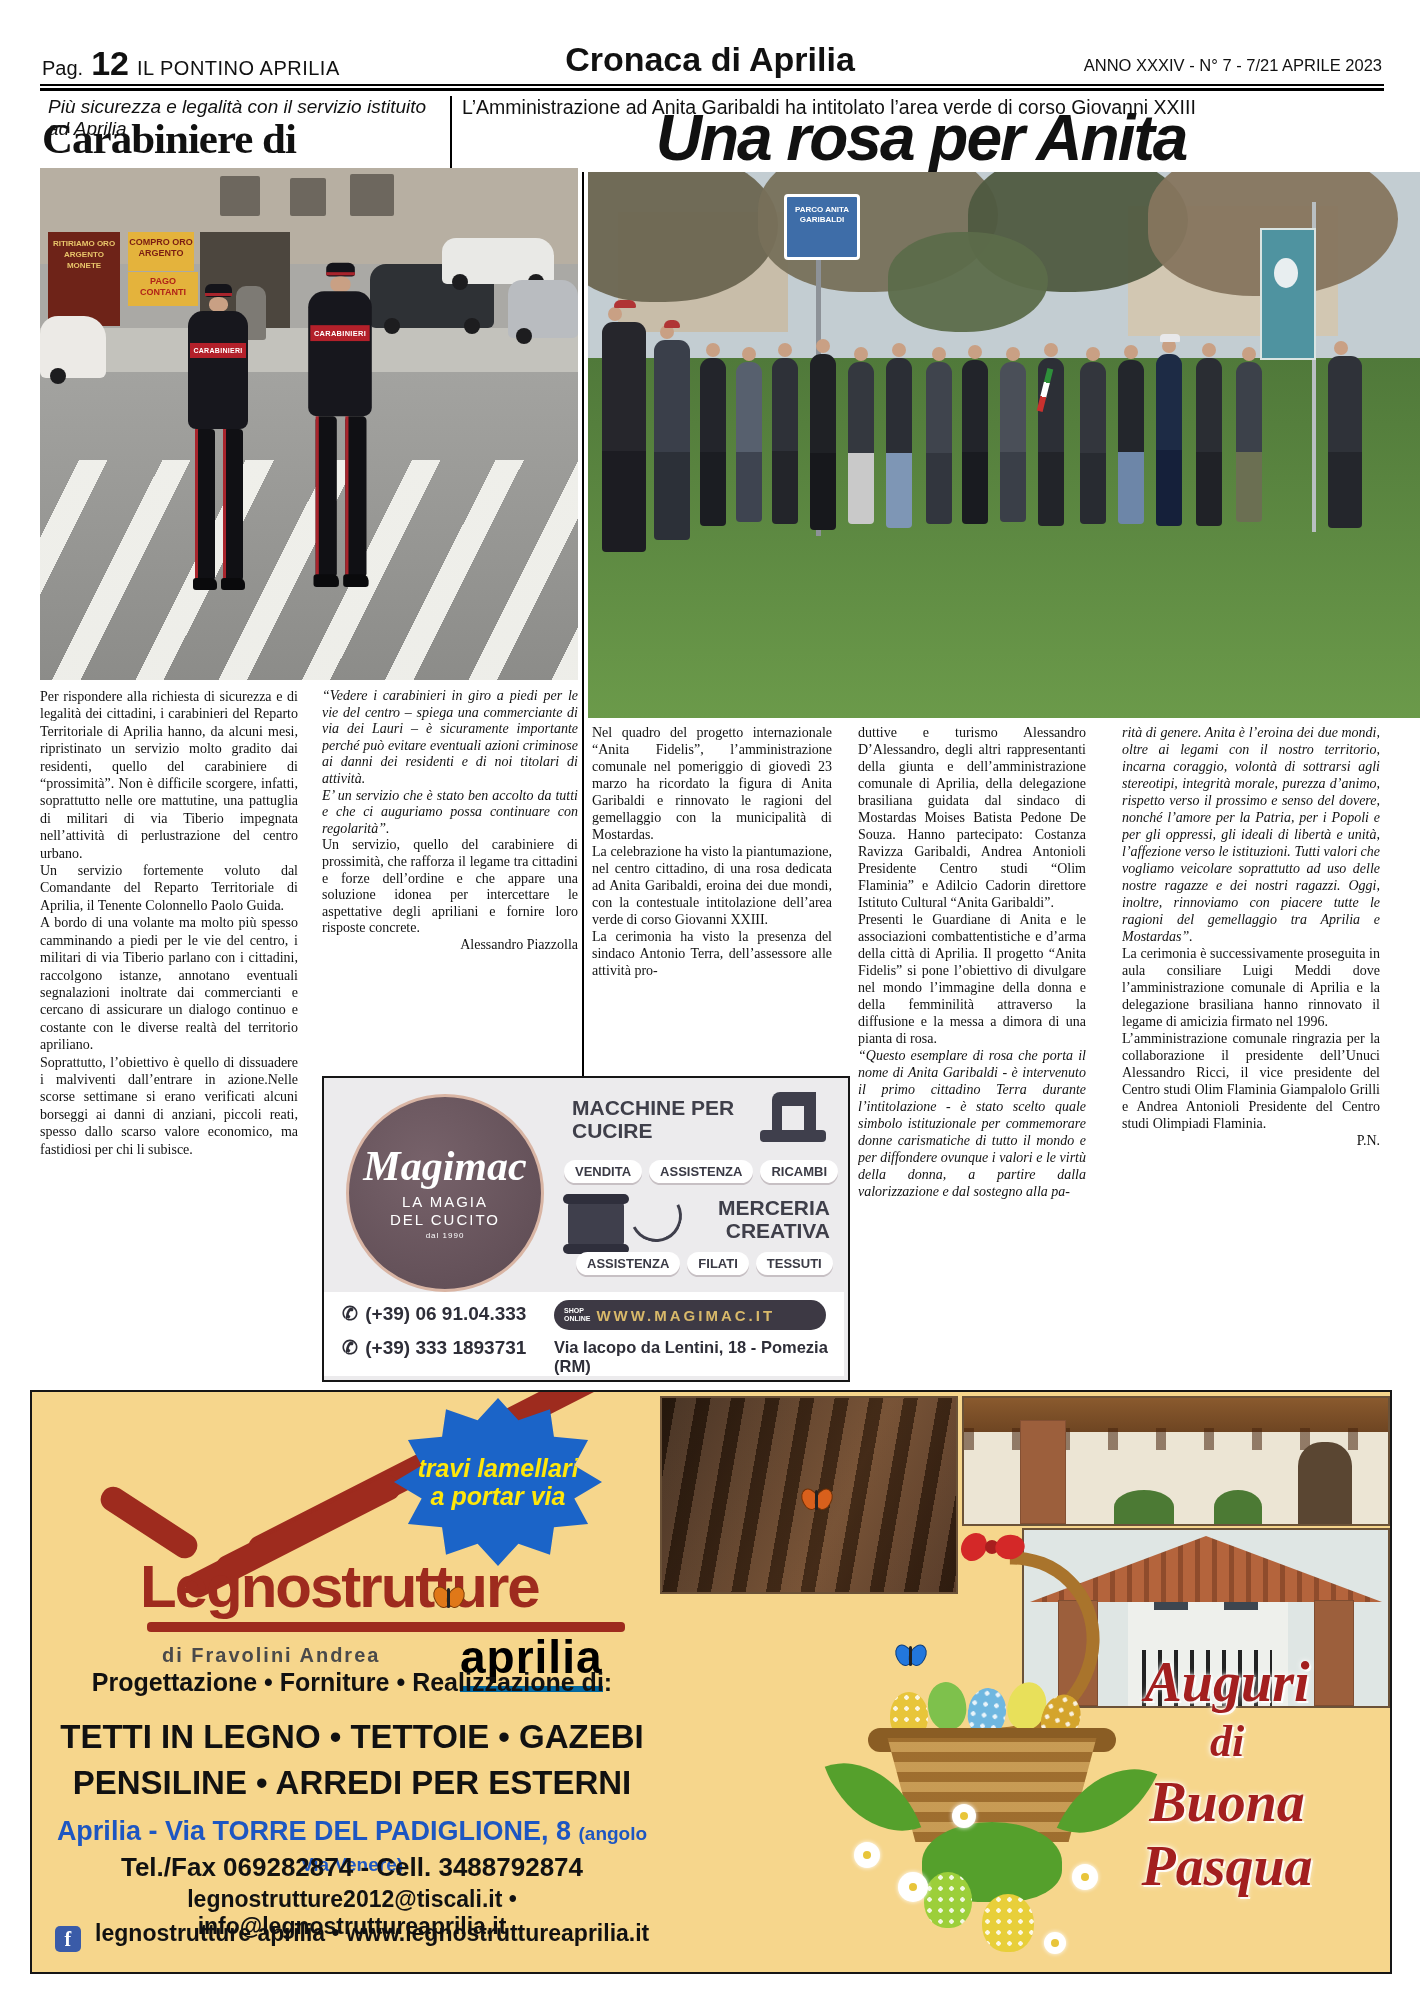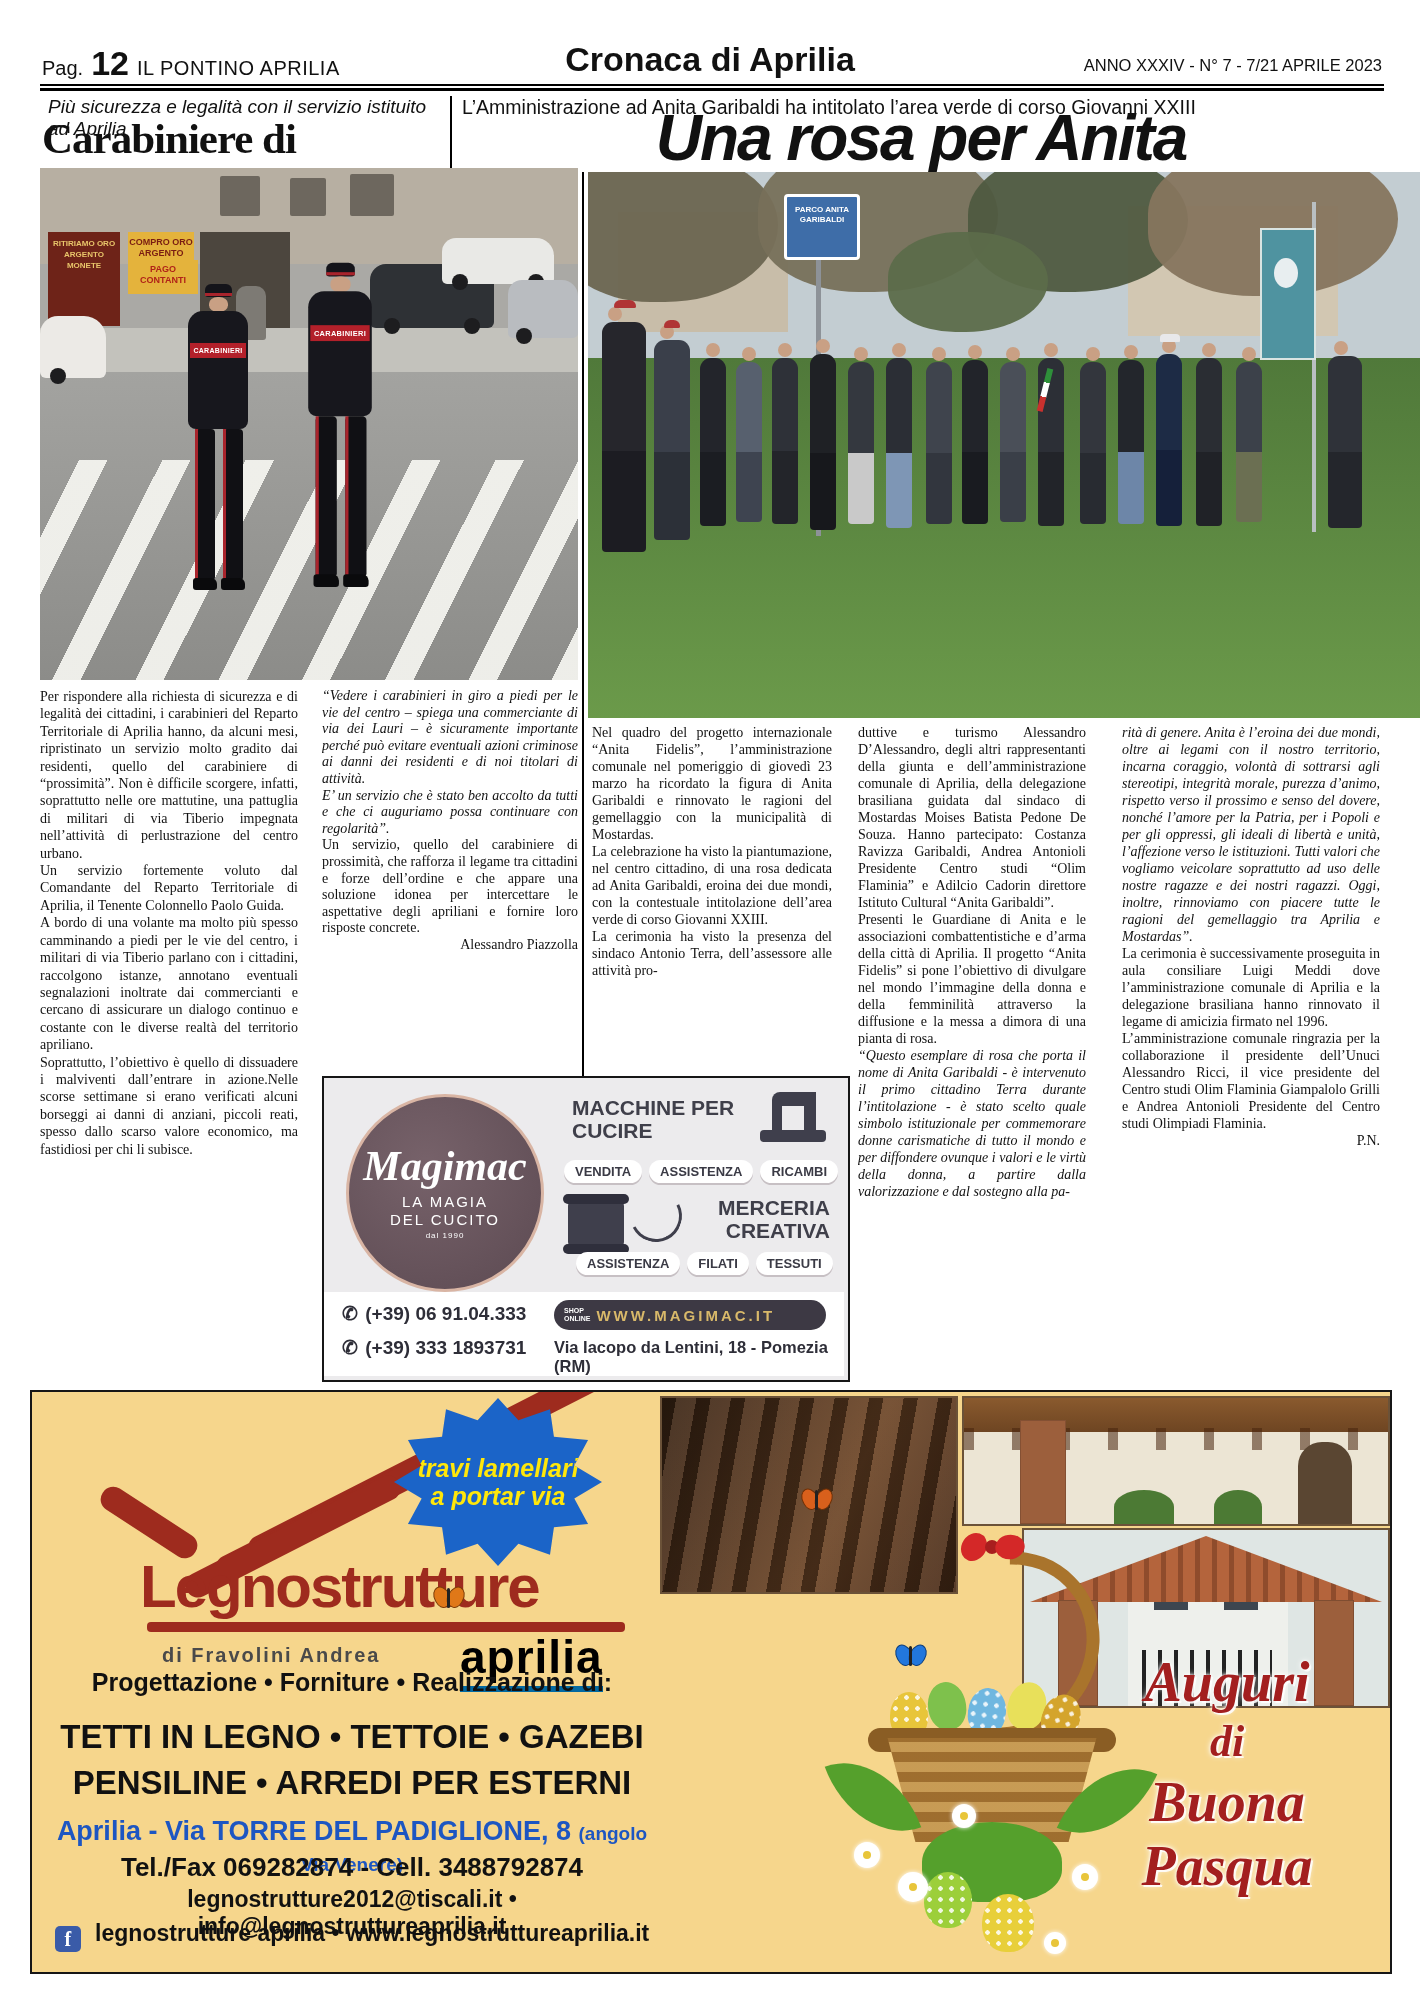--- a/index.html
+++ b/index.html
@@ -36,21 +36,21 @@
   .ph1{left:40px;top:168px;width:538px;height:512px;background:#aaa9a5;overflow:hidden}
   .ph1 .wall{left:0;top:0;width:100%;height:96px;background:#b7afa2}
   .ph1 .win{background:#6d675e;border-radius:2px}
   .ph1 .walk{left:0;top:160px;width:100%;height:44px;background:#c3c2bc}
   .ph1 .road{left:0;top:204px;width:100%;height:308px;background:linear-gradient(#a3a3a0,#8c8c89)}
   .ph1 .zebra{left:-80px;top:292px;width:760px;height:220px;transform:skewX(-18deg);
        background:repeating-linear-gradient(100deg,rgba(246,246,241,.92) 0 28px,rgba(246,246,241,0) 28px 82px)}
   .sign{position:absolute;text-align:center;font-family:"Liberation Sans",sans-serif;overflow:hidden}
   .sg1{left:8px;top:64px;width:72px;height:88px;background:#6e2318;color:#e8c56a;font-weight:700;font-size:8px;line-height:11px;padding-top:6px}
   .sg2{left:88px;top:64px;width:66px;height:34px;background:#e4b33c;color:#7a1d12;font-weight:700;font-size:9px;line-height:11px;padding-top:5px}
-  .sg3{left:88px;top:92px;width:70px;height:30px;background:#e4b33c;color:#b02318;font-weight:700;font-size:9px;line-height:11px;padding-top:4px}
+  .sg3{left:88px;top:104px;width:70px;height:30px;background:#e4b33c;color:#b02318;font-weight:700;font-size:9px;line-height:11px;padding-top:4px}
   .shopdark{left:160px;top:64px;width:90px;height:96px;background:#4c463e}
   .car{position:absolute}
   .car i{position:absolute;bottom:-6px;width:16px;height:16px;background:#1d1d1f;border-radius:50%}
   .carab{position:absolute;width:64px;height:312px}
   .cap{position:absolute;left:19px;top:0;width:27px;height:13px;background:#14141a;border-radius:6px 6px 3px 3px}
   .cap::after{content:"";position:absolute;left:0;top:9px;width:100%;height:3px;background:#a8242c}
   .chead{position:absolute;left:23px;top:13px;width:19px;height:15px;background:#c9a084;border-radius:45%}
   .torso{position:absolute;left:2px;top:27px;width:60px;height:118px;background:#17171d;border-radius:15px 15px 8px 8px}
   .band{position:absolute;left:2px;top:32px;width:56px;height:15px;background:#b3202a;color:#fff;
         font:700 7px/15px "Liberation Sans",sans-serif;text-align:center;letter-spacing:.3px}

